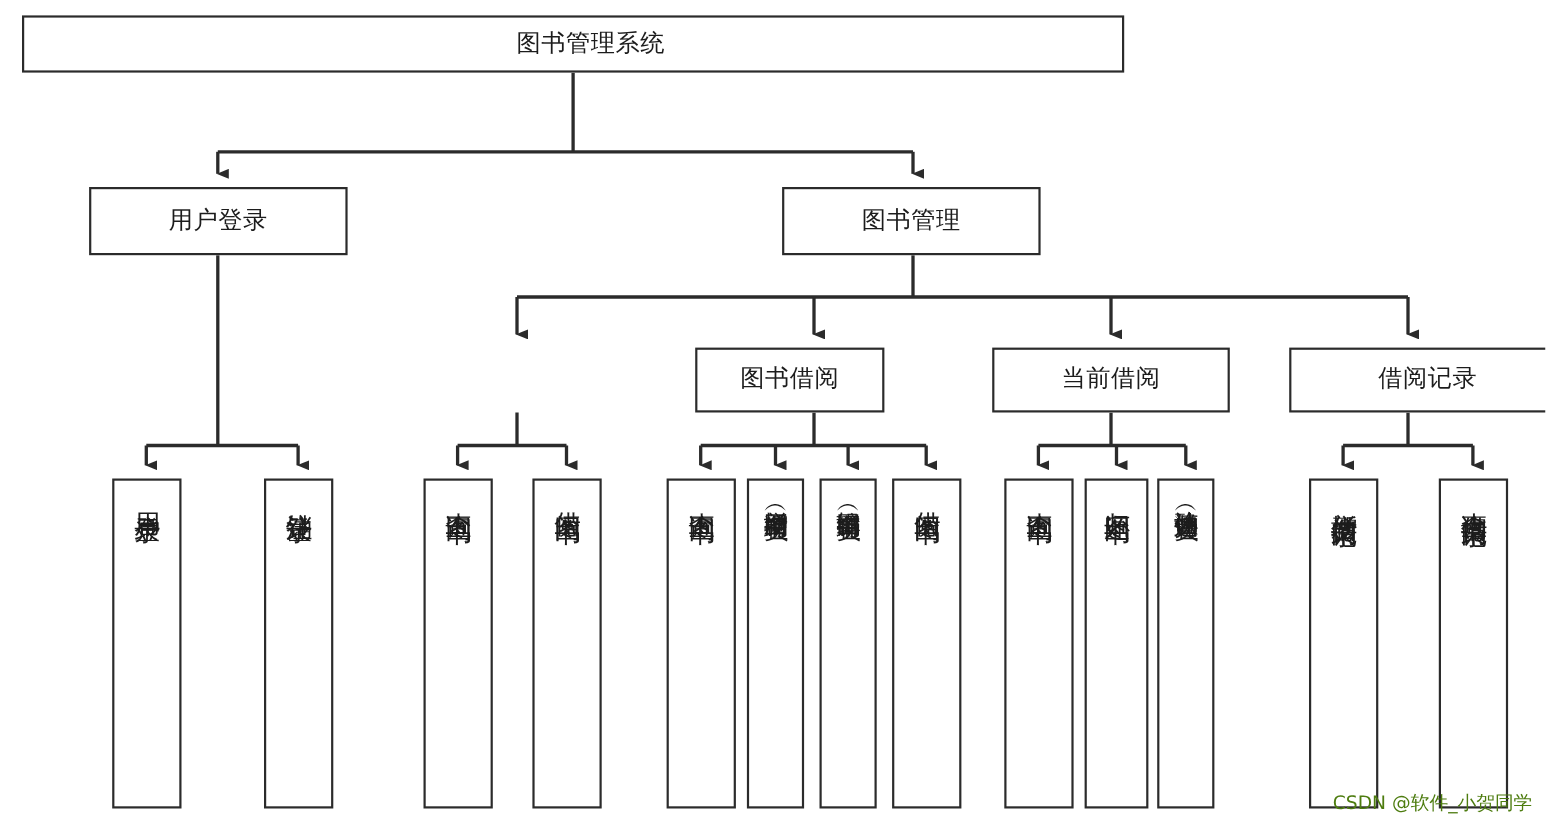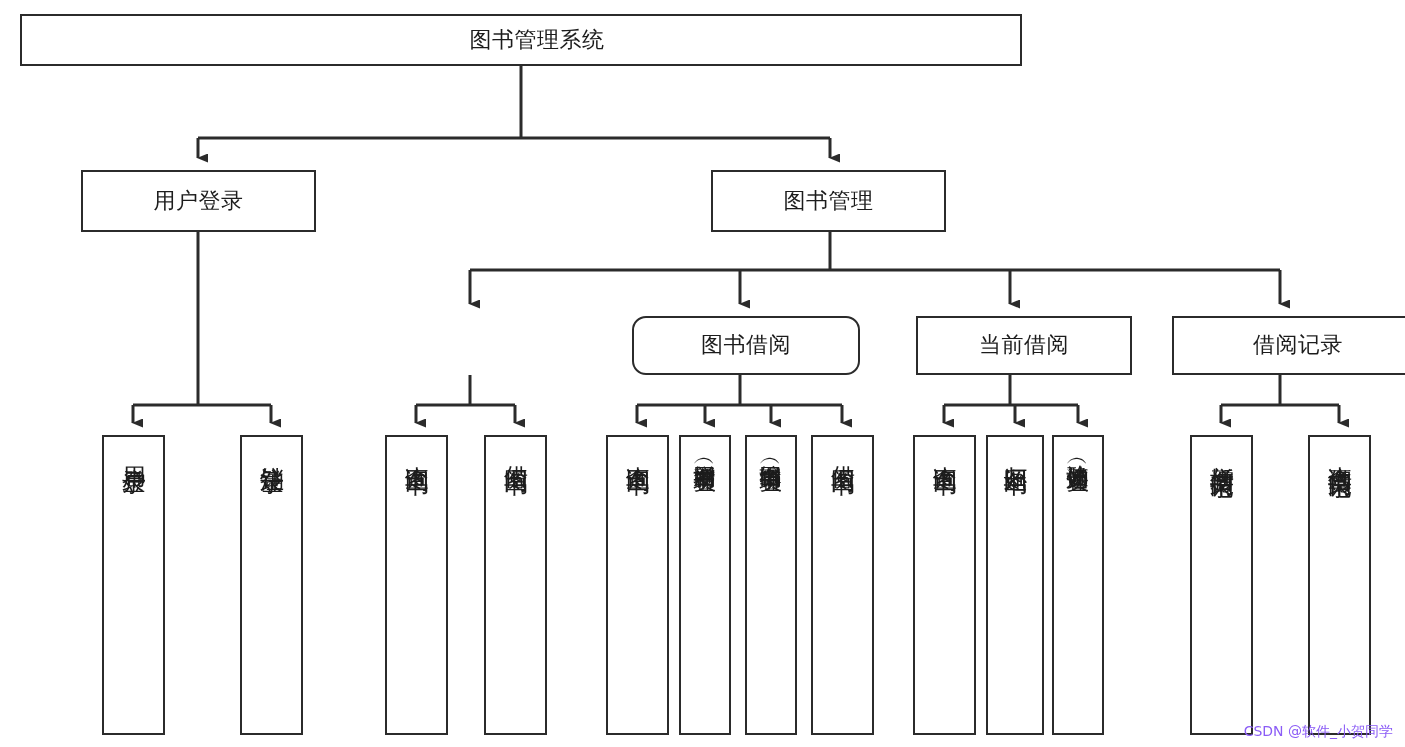--- a/index.html
+++ b/index.html
@@ -62,22 +62,22 @@
     white-space: nowrap;
   }
   .node.v.narrow .label {
     font-size: 22px;
     letter-spacing: 1px;
   }
   #watermark {
     position: absolute;
     right: 12px;
     bottom: 6px;
-    font-size: 14px;
-    color: #8b5cf6;
+    font-size: 17px;
+    color: #4d7c0f;
     white-space: nowrap;
     z-index: 3;
     font-family: "DejaVu Sans", "Liberation Sans", sans-serif;
   }
 </style>
 </head>
 <body>
 
 <div id="canvas">
 
@@ -135,24 +135,24 @@
     <span class="label">图书管理系统</span>
   </div>
 
   <div class="node h" style="left: 81px; top: 170px; width: 235px; height: 62px;">
     <span class="label">用户登录</span>
   </div>
   <div class="node h" style="left: 711px; top: 170px; width: 235px; height: 62px; align-items: center;">
     <span class="label">图书管理</span>
   </div>
 
-  <div class="node h" style="left: 632px; top: 316px; width: 228px; height: 59px; border-radius: 14px;">
+  <div class="node h" style="left: 632px; top: 316px; width: 172px; height: 59px;">
     <span class="label">图书借阅</span>
   </div>
-  <div class="node h" style="left: 902px; top: 316px; width: 216px; height: 59px; margin-left: 14px;">
+  <div class="node h" style="left: 902px; top: 316px; width: 216px; height: 59px;">
     <span class="label">当前借阅</span>
   </div>
   <div class="node h" style="left: 1172px; top: 316px; width: 252px; height: 59px;">
     <span class="label">借阅记录</span>
   </div>
 
   <div class="node v" style="left: 102px; top: 435px; width: 63px; height: 300px;">
     <span class="label">用户登录</span>
   </div>
   <div class="node v" style="left: 240px; top: 435px; width: 63px; height: 300px;">

